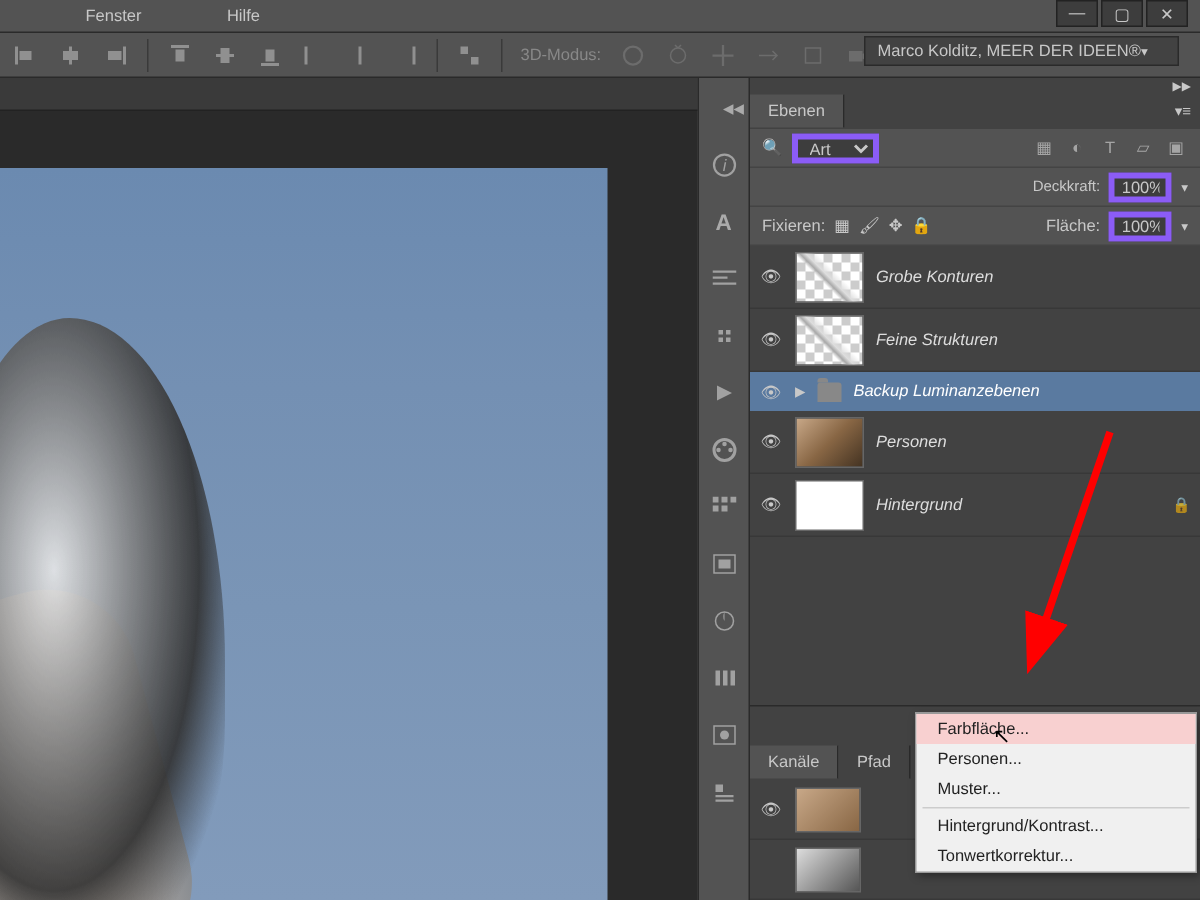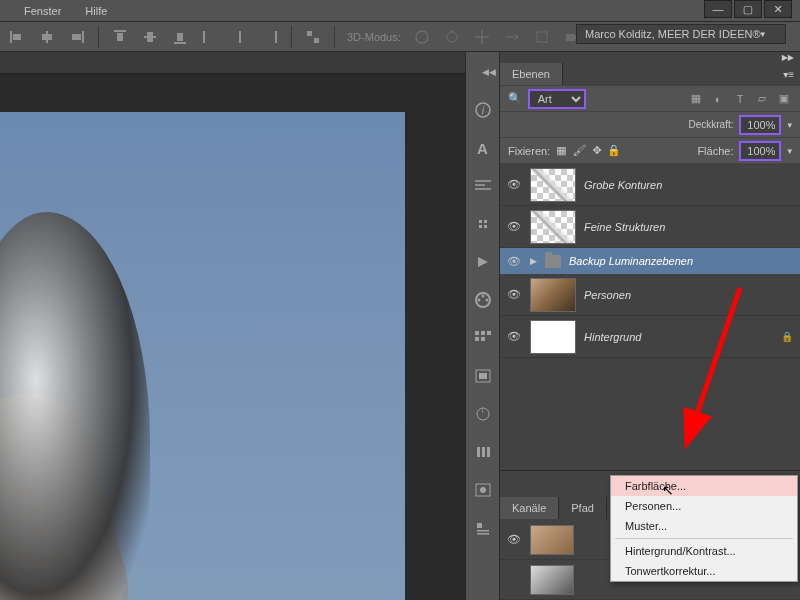--- a/index.html
+++ b/index.html
@@ -1,39 +1,39 @@
 <!DOCTYPE html>
 <html><head>
 <meta charset="utf-8">
 <style>
 * { margin:0; padding:0; box-sizing:border-box; font-family:Tahoma,Arial,sans-serif; font-size:11px; color:#c8c8c8; user-select:none; }
 body { background:#535353; width:800px; height:600px; overflow:hidden; position:relative; }
 .menubar { height:22px; background:#535353; display:flex; align-items:center; padding-left:24px; border-bottom:1px solid #2a2a2a; }
-.menubar span { margin-right:24px; cursor:pointer; }
+.menubar span { margin-right:24px; cursor:pointer;margin-left:33px; }
 .win-controls { position:absolute; right:8px; top:0; display:flex; }
 .win-controls div { width:28px; height:18px; background:#3d3d3d; margin-left:2px; display:flex; align-items:center; justify-content:center; border:1px solid #222; }
 .optbar { height:30px; background:#535353; display:flex; align-items:center; padding:0 8px; border-bottom:1px solid #2a2a2a; gap:12px; }
 .optbar .sep { width:1px; height:22px; background:#3a3a3a; }
 .optbar .ico { width:18px; height:18px; opacity:.7; }
 .preset { position:absolute; right:14px; top:24px; display:flex; align-items:center; background:#424242; border:1px solid #2a2a2a; padding:3px 8px; width:210px; }
 .preset .dd { font-size:9px; }
 .content { display:flex; height:548px; }
 .canvas-wrap { width:465px; position:relative; background:#2a2a2a; }
 .canvas-inner { position:absolute; top:60px; left:0; width:405px; height:488px; background:linear-gradient(180deg,#6b8ab0 0%,#7490b3 30%,#7a95b6 60%,#829bbb 100%); overflow:hidden; }
 .canvas-inner .hair { position:absolute; left:-40px; top:100px; width:190px; height:420px; background:radial-gradient(ellipse at 40% 40%,#d0d0d0 0%,#888 30%,#444 60%,transparent 80%); filter:contrast(1.3); opacity:.9; border-radius:50% 60% 40% 50%; }
 .canvas-inner .arm { position:absolute; left:-20px; top:280px; width:130px; height:260px; background:linear-gradient(90deg,#e8d8c8 0%,#d0c0b0 50%,#888 100%); border-radius:60px; transform:rotate(-15deg); opacity:.85; }
 .tab-strip { height:22px; background:#3a3a3a; border-bottom:1px solid #222; }
 .side-tools { width:35px; background:#535353; display:flex; flex-direction:column; align-items:center; padding-top:40px; gap:18px; border-left:1px solid #2a2a2a; border-right:1px solid #2a2a2a; }
 .side-tools div { width:20px; height:20px; opacity:.75; display:flex; align-items:center; justify-content:center; }
 .panels { width:300px; background:#535353; display:flex; flex-direction:column; }
 .panel-tab { height:24px; background:#424242; display:flex; align-items:center; }
 .panel-tab .tab { background:#535353; padding:5px 12px; border-right:1px solid #2a2a2a; }
 .panel-tab .menu { margin-left:auto; margin-right:6px; font-size:10px; }
 .filter-row { height:26px; display:flex; align-items:center; padding:0 8px; gap:6px; border-bottom:1px solid #444; }
-.filter-row select, .filter-row input { background:#3d3d3d; border:2px solid #8b5cf6; color:#c8c8c8; font-size:11px; height:20px; padding:0 4px; }
+.filter-row select, .filter-row input { background:#3d3d3d; border:4px solid #8b5cf6; color:#c8c8c8; font-size:11px; height:20px; padding:0 4px; }
 .filter-icons { display:flex; gap:6px; margin-left:auto; }
 .filter-icons span { width:16px; height:16px; display:flex; align-items:center; justify-content:center; opacity:.7; }
 .val-input { width:42px; text-align:right; }
 .lock-row { font-size:10px; }
 .layers { flex:1; background:#424242; overflow-y:auto; }
 .layer { height:42px; display:flex; align-items:center; padding:0 6px; border-bottom:1px solid #383838; gap:8px; }
 .eye { width:16px; text-align:center; cursor:pointer; }
 .thumb { width:46px; height:34px; border:1px solid #666; background:#fff; flex-shrink:0; }
 .thumb.checker { background:repeating-conic-gradient(#ccc 0 25%,#fff 0 50%) 0 0/12px 12px; position:relative; }
 .thumb.checker::after { content:""; position:absolute; inset:0; background:linear-gradient(45deg,transparent 40%,#aaa 45%,#ddd 50%,transparent 60%); }

